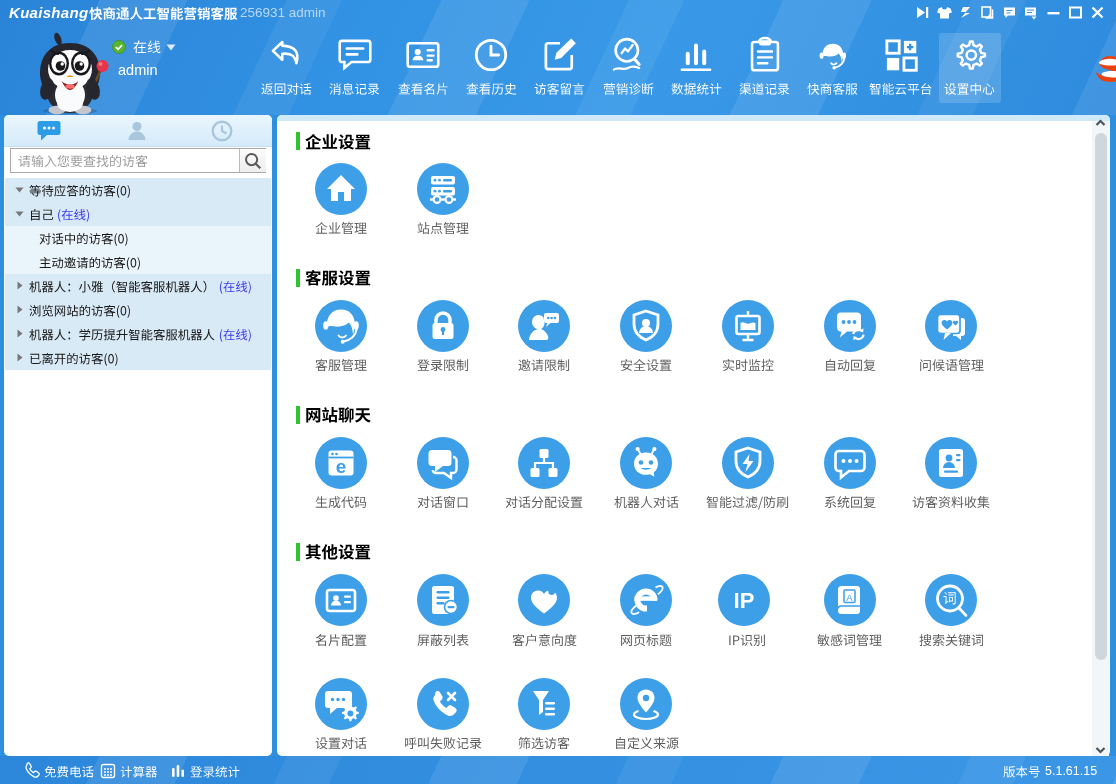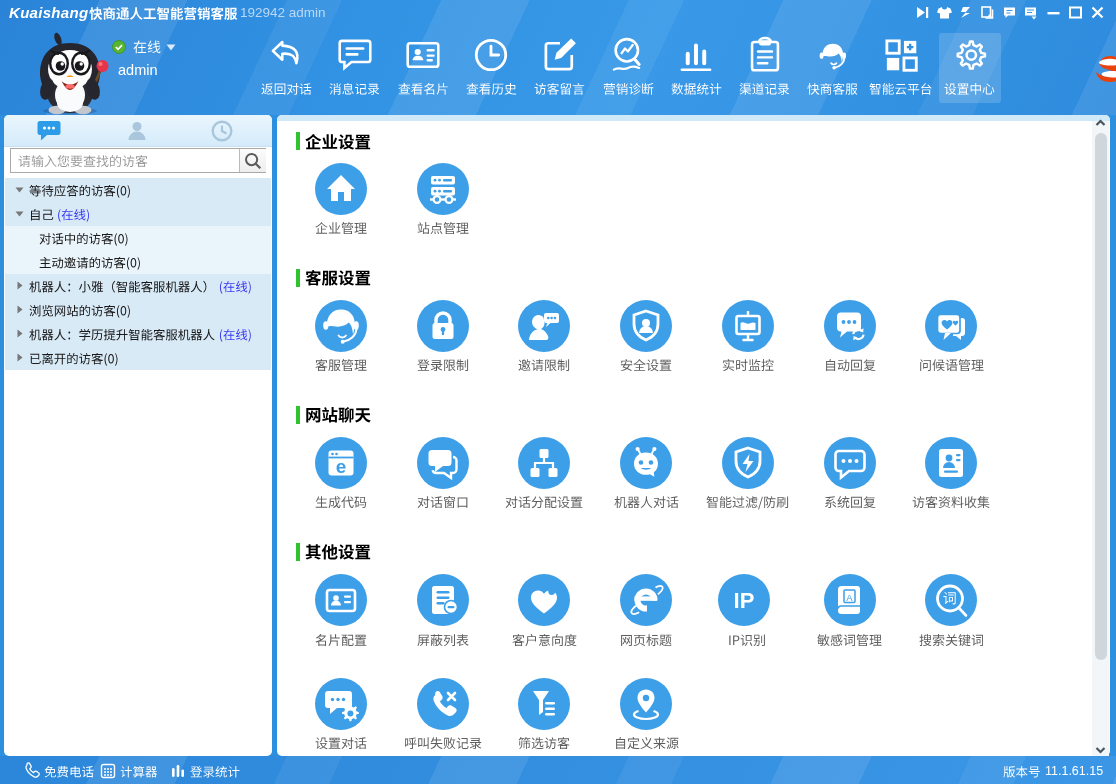--- a/index.html
+++ b/index.html
@@ -15,21 +15,21 @@
 </style></head><body>
 <div class="hdr">
     <div class="stripes"></div>
   </div>
 <div class="a" style="left:9px;top:4px;font-size:15px;font-weight:bold;font-style:italic;color:#fff;letter-spacing:0.3px">Kuaishang</div>
 <div class="a" style="left:89.0px;top:2.7px">
     <svg width="149" height="21" viewBox="0 0 149 21" style="display:block">
       <path fill="#ffffff" d="M2.1 4.2L2.1 16.9L3.7 16.9L3.7 7.7C3.9 8.4 4.2 9.1 4.3 9.6L5.4 9C5.3 8.3 4.8 7.2 4.4 6.4L3.7 6.7L3.7 4.2ZM0.9 6.9C0.8 8 0.6 9.5 0.2 10.4L1.4 10.8C1.8 9.8 2 8.2 2.1 7ZM10.6 10.2L9.2 10.2C9.2 9.8 9.2 9.4 9.2 9L9.2 7.7L10.6 7.7ZM7.6 4.2L7.6 6.2L5.2 6.2L5.2 7.7L7.6 7.7L7.6 9C7.6 9.4 7.6 9.8 7.5 10.2L4.6 10.2L4.6 11.8L7.3 11.8C6.9 13.2 6.1 14.7 4 15.7C4.4 16 4.9 16.6 5.2 16.9C7 15.9 8.1 14.4 8.6 12.9C9.3 14.7 10.4 16.1 12.1 16.9C12.4 16.4 12.9 15.7 13.3 15.4C11.6 14.7 10.5 13.4 9.8 11.8L13 11.8L13 10.2L12.1 10.2L12.1 6.2L9.2 6.2L9.2 4.2ZM24.2 9.8L24.2 11.4C23.6 10.9 22.7 10.3 22 9.8ZM19.2 4.5L19.6 5.5L14.2 5.5L14.2 6.8L17.9 6.8L17 7.1C17.2 7.5 17.5 8.1 17.7 8.5L14.9 8.5L14.9 16.8L16.4 16.8L16.4 9.8L18.8 9.8C18.2 10.3 17.2 10.9 16.5 11.3C16.7 11.6 17 12.4 17.1 12.6L17.6 12.3L17.6 15.8L18.9 15.8L18.9 15.2L22.8 15.2L22.8 12.1C23.1 12.3 23.2 12.5 23.4 12.6L24.2 11.7L24.2 15.4C24.2 15.6 24.1 15.6 23.9 15.6C23.7 15.6 22.9 15.6 22.2 15.6C22.4 15.9 22.6 16.4 22.7 16.8C23.8 16.8 24.5 16.8 25 16.6C25.5 16.4 25.7 16.1 25.7 15.4L25.7 8.5L22.9 8.5C23.1 8.1 23.4 7.6 23.7 7.1L22.3 6.8L26.3 6.8L26.3 5.5L21.5 5.5C21.3 5 21.1 4.5 20.9 4.1ZM18.3 8.5L19.3 8.1C19.2 7.8 18.9 7.3 18.6 6.8L22 6.8C21.8 7.3 21.5 8 21.2 8.5ZM20.8 10.5C21.3 10.9 22 11.4 22.6 11.9L18.2 11.9C18.8 11.4 19.5 10.8 20 10.3L18.9 9.8L21.5 9.8ZM18.9 13L21.5 13L21.5 14.1L18.9 14.1ZM27.6 5.6C28.4 6.3 29.5 7.3 30 8L31.1 6.9C30.6 6.3 29.5 5.3 28.7 4.7ZM30.7 9.4L27.4 9.4L27.4 10.9L29.1 10.9L29.1 14.1C28.6 14.4 27.9 14.8 27.3 15.4L28.3 16.8C28.9 16 29.6 15.2 30 15.2C30.3 15.2 30.7 15.6 31.3 15.9C32.2 16.4 33.3 16.6 35 16.6C36.4 16.6 38.7 16.5 39.7 16.5C39.8 16 40 15.3 40.2 14.9C38.7 15.1 36.5 15.2 35 15.2C33.6 15.2 32.3 15.1 31.5 14.6C31.1 14.4 30.9 14.2 30.7 14.1ZM32 4.6L32 5.8L36.8 5.8C36.5 6.1 36.1 6.4 35.7 6.6C35.1 6.3 34.5 6.1 33.9 5.9L32.9 6.8C33.5 7 34.2 7.3 34.8 7.6L31.9 7.6L31.9 14.6L33.4 14.6L33.4 12.5L34.9 12.5L34.9 14.5L36.4 14.5L36.4 12.5L38 12.5L38 13.1C38 13.3 37.9 13.4 37.8 13.4C37.6 13.4 37.2 13.4 36.7 13.3C36.9 13.7 37.1 14.2 37.2 14.6C38 14.6 38.6 14.6 39 14.4C39.4 14.2 39.5 13.8 39.5 13.2L39.5 7.6L37.7 7.6L37.7 7.6L37 7.2C37.9 6.6 38.8 6 39.5 5.3L38.5 4.5L38.2 4.6ZM38 8.7L38 9.5L36.4 9.5L36.4 8.7ZM33.4 10.6L34.9 10.6L34.9 11.4L33.4 11.4ZM33.4 9.5L33.4 8.7L34.9 8.7L34.9 9.5ZM38 10.6L38 11.4L36.4 11.4L36.4 10.6ZM46.2 4.2C46.1 6.5 46.4 12.6 40.9 15.5C41.4 15.9 41.9 16.4 42.2 16.8C45 15.2 46.5 12.7 47.2 10.3C48 12.7 49.5 15.3 52.5 16.8C52.7 16.3 53.2 15.8 53.7 15.4C49 13.3 48.1 8.2 48 6.4C48 5.5 48 4.8 48 4.2ZM54.6 14.3L54.6 15.9L66.9 15.9L66.9 14.3L61.6 14.3L61.6 7.3L66.2 7.3L66.2 5.6L55.4 5.6L55.4 7.3L59.8 7.3L59.8 14.3ZM76.2 6.6L78.3 6.6L78.3 8.9L76.2 8.9ZM74.7 5.2L74.7 10.3L79.9 10.3L79.9 5.2ZM71.5 14.3L77.1 14.3L77.1 15.1L71.5 15.1ZM71.5 13.2L71.5 12.4L77.1 12.4L77.1 13.2ZM69.9 11.1L69.9 16.9L71.5 16.9L71.5 16.4L77.1 16.4L77.1 16.8L78.7 16.8L78.7 11.1ZM70.7 6.5L70.7 7L70.6 7.3L69.4 7.3C69.6 7.1 69.8 6.8 70 6.5ZM69.4 4.1C69.2 5.1 68.6 6.1 67.9 6.8C68.2 6.9 68.7 7.1 69 7.3L68.1 7.3L68.1 8.6L70.3 8.6C70 9.3 69.3 9.9 67.9 10.5C68.3 10.7 68.7 11.2 68.9 11.6C70.2 11 70.9 10.3 71.4 9.6C72 10 72.8 10.6 73.2 10.9L74.3 9.9C74 9.7 72.6 8.9 72 8.6L74.3 8.6L74.3 7.3L72.2 7.3L72.2 7.1L72.2 6.5L74 6.5L74 5.2L70.6 5.2C70.7 4.9 70.8 4.7 70.9 4.4ZM85.7 10.4L85.7 11.1L83.7 11.1L83.7 10.4ZM82.2 9.1L82.2 16.8L83.7 16.8L83.7 14.3L85.7 14.3L85.7 15.2C85.7 15.4 85.7 15.4 85.5 15.4C85.3 15.4 84.8 15.4 84.3 15.4C84.5 15.8 84.8 16.4 84.8 16.8C85.7 16.8 86.3 16.8 86.7 16.6C87.2 16.3 87.3 15.9 87.3 15.2L87.3 9.1ZM83.7 12.3L85.7 12.3L85.7 13.1L83.7 13.1ZM92.4 5C91.8 5.4 90.9 5.8 90 6.2L90 4.2L88.4 4.2L88.4 8.3C88.4 9.8 88.8 10.3 90.3 10.3C90.7 10.3 91.9 10.3 92.2 10.3C93.4 10.3 93.9 9.8 94.1 8C93.6 7.9 93 7.7 92.6 7.4C92.6 8.6 92.5 8.8 92.1 8.8C91.8 8.8 90.8 8.8 90.6 8.8C90.1 8.8 90 8.8 90 8.3L90 7.5C91.2 7.2 92.4 6.7 93.5 6.2ZM92.5 11.1C91.9 11.5 91 12 90 12.4L90 10.6L88.4 10.6L88.4 14.8C88.4 16.3 88.8 16.8 90.4 16.8C90.7 16.8 91.9 16.8 92.3 16.8C93.6 16.8 94 16.2 94.2 14.3C93.7 14.2 93.1 14 92.8 13.7C92.7 15.1 92.6 15.4 92.1 15.4C91.9 15.4 90.8 15.4 90.6 15.4C90.1 15.4 90 15.3 90 14.8L90 13.7C91.2 13.4 92.6 12.9 93.6 12.3ZM82.2 8.4C82.5 8.3 83.1 8.2 86.3 7.9C86.4 8.2 86.5 8.4 86.5 8.6L88 8C87.8 7.2 87.1 5.9 86.5 5L85.1 5.5C85.3 5.9 85.6 6.3 85.8 6.7L83.8 6.8C84.3 6.2 84.8 5.4 85.2 4.6L83.5 4.2C83.1 5.1 82.5 6.1 82.3 6.4C82.1 6.7 81.9 6.9 81.6 6.9C81.8 7.3 82.1 8.1 82.2 8.4ZM99.2 10.3L103.3 10.3L103.3 11.1L99.2 11.1ZM97.7 9.3L97.7 12.2L104.9 12.2L104.9 9.3ZM95.6 7.5L95.6 10.3L97 10.3L97 8.7L105.5 8.7L105.5 10.3L107.1 10.3L107.1 7.5ZM96.6 12.7L96.6 16.9L98.1 16.9L98.1 16.5L104.4 16.5L104.4 16.9L106.1 16.9L106.1 12.7ZM98.1 15.2L98.1 14.1L104.4 14.1L104.4 15.2ZM102.9 4.2L102.9 5.1L99.5 5.1L99.5 4.2L97.9 4.2L97.9 5.1L95.3 5.1L95.3 6.6L97.9 6.6L97.9 7.2L99.5 7.2L99.5 6.6L102.9 6.6L102.9 7.2L104.5 7.2L104.5 6.6L107.3 6.6L107.3 5.1L104.5 5.1L104.5 4.2ZM113.8 5.2C114.2 6 114.7 7 114.9 7.7L116.2 7C116 6.3 115.5 5.3 115 4.6ZM119.6 4.5C119.3 5.3 118.8 6.4 118.5 7.1L119.7 7.6C120.1 7 120.6 6 121 5.1ZM108.7 10.8L108.7 12.2L110.4 12.2L110.4 14.3C110.4 14.9 110 15.3 109.8 15.5C110 15.8 110.3 16.4 110.4 16.8C110.7 16.6 111.1 16.3 113.6 15.1C113.5 14.7 113.3 14.1 113.3 13.6L111.9 14.3L111.9 12.2L113.6 12.2L113.6 10.8L111.9 10.8L111.9 9.5L113.3 9.5L113.3 8L109.7 8C109.9 7.8 110.1 7.5 110.3 7.2L113.6 7.2L113.6 5.7L111.2 5.7C111.3 5.3 111.5 5 111.6 4.6L110.2 4.2C109.8 5.4 109.1 6.5 108.3 7.3C108.5 7.7 108.9 8.5 109 8.8L109.4 8.4L109.4 9.5L110.4 9.5L110.4 10.8ZM115.4 11.8L119.2 11.8L119.2 12.8L115.4 12.8ZM115.4 10.5L115.4 9.5L119.2 9.5L119.2 10.5ZM116.6 4.2L116.6 8L114 8L114 16.9L115.4 16.9L115.4 14.2L119.2 14.2L119.2 15.1C119.2 15.3 119.1 15.3 118.9 15.3C118.7 15.3 118.1 15.3 117.5 15.3C117.7 15.7 117.9 16.4 117.9 16.8C118.9 16.8 119.5 16.8 120 16.5C120.5 16.3 120.6 15.8 120.6 15.1L120.6 8L119.2 8L118.1 8L118.1 4.2ZM126.7 8.8L129.8 8.8C129.4 9.3 128.8 9.7 128.3 10C127.6 9.7 127.1 9.3 126.7 8.9ZM127 4.4L127.5 5.3L122.4 5.3L122.4 8.3L124 8.3L124 6.8L126.6 6.8C125.9 7.8 124.6 8.8 122.8 9.5C123.1 9.7 123.6 10.3 123.8 10.7C124.4 10.4 125 10.1 125.5 9.8C125.8 10.2 126.3 10.5 126.7 10.8C125.2 11.4 123.5 11.9 121.9 12.1C122.1 12.5 122.5 13.1 122.6 13.5C123.2 13.4 123.8 13.3 124.4 13.1L124.4 16.9L126 16.9L126 16.5L130.5 16.5L130.5 16.8L132.2 16.8L132.2 13.1C132.7 13.1 133.2 13.2 133.6 13.3C133.9 12.8 134.3 12.1 134.7 11.7C132.9 11.6 131.3 11.2 129.9 10.7C130.9 10 131.7 9.2 132.3 8.2L131.2 7.6L130.9 7.6L127.9 7.6L128.3 7.1L126.8 6.8L132.4 6.8L132.4 8.3L134.1 8.3L134.1 5.3L129.3 5.3C129.1 4.9 128.9 4.4 128.7 4ZM128.2 11.7C129 12.1 129.7 12.4 130.5 12.6L126.1 12.6C126.8 12.4 127.6 12.1 128.2 11.7ZM126 15.1L126 14L130.5 14L130.5 15.1ZM136.2 4.7L136.2 9.6C136.2 11.6 136.2 14.3 135.3 16.1C135.7 16.3 136.3 16.7 136.6 16.9C137.2 15.7 137.5 14 137.6 12.4L139 12.4L139 15.1C139 15.3 138.9 15.3 138.8 15.3C138.6 15.3 138.1 15.3 137.6 15.3C137.8 15.7 138 16.5 138.1 16.9C138.9 16.9 139.5 16.8 140 16.6C140.4 16.3 140.5 15.8 140.5 15.1L140.5 4.7ZM137.7 6.2L139 6.2L139 7.7L137.7 7.7ZM137.7 9.2L139 9.2L139 10.9L137.7 10.9L137.7 9.6ZM146.2 10.9C145.9 11.6 145.7 12.3 145.3 12.9C144.9 12.3 144.5 11.6 144.2 10.9ZM141.3 4.7L141.3 16.9L142.8 16.9L142.8 15.8C143.1 16.1 143.4 16.5 143.6 16.8C144.2 16.5 144.8 16 145.4 15.4C145.9 16 146.6 16.5 147.3 16.9C147.5 16.5 148 15.9 148.3 15.6C147.5 15.3 146.9 14.8 146.3 14.2C147 13 147.6 11.5 147.9 9.6L146.9 9.3L146.7 9.4L142.8 9.4L142.8 6.2L145.9 6.2L145.9 7.3C145.9 7.4 145.9 7.5 145.7 7.5C145.4 7.5 144.6 7.5 144 7.5C144.2 7.8 144.4 8.4 144.4 8.8C145.5 8.8 146.2 8.8 146.8 8.6C147.3 8.4 147.5 8 147.5 7.3L147.5 4.7ZM142.9 10.9C143.3 12.1 143.8 13.2 144.4 14.2C144 14.8 143.4 15.3 142.8 15.6L142.8 10.9Z"></path>
     </svg>
   </div>
-<div class="a" style="left:240px;top:5px;font-size:13.5px;color:#b9d8f5">192942 admin</div>
+<div class="a" style="left:240px;top:5px;font-size:13.5px;color:#b9d8f5">256931 admin</div>
 <div class="a" style="left:914.5px;top:5px">
     <svg width="15" height="15" viewBox="0 0 15 15" style="display:block">
       <path d="M2 2 l8 5.5 -8 5.5 z" fill="#fff"></path>
       <rect x="11" y="2" width="2.2" height="11" fill="#fff"></rect>
     </svg>
   </div>
 <div class="a" style="left:936.5px;top:5px">
     <svg width="15" height="15" viewBox="0 0 15 15" style="display:block">
       <path d="M5 2 a2.5 2.5 0 0 0 5 0 l3.5 1.5 1.5 4 -3 1 0 5 -9 0 0 -5 -3 -1 1.5 -4 z" fill="#fff"></path>
     </svg>
@@ -902,19 +902,19 @@
 <div class="a" style="left:190.0px;top:761.5px">
     <svg width="50" height="19" viewBox="0 0 50 19" style="display:block">
       <path fill="#ffffff" d="M3.5 10.1L8.8 10.1L8.8 11.7L3.5 11.7ZM2.6 9.3L2.6 12.4L9.8 12.4L9.8 9.3ZM11 5.6C10.6 6 9.9 6.6 9.2 7.1C8.9 6.8 8.7 6.5 8.4 6.2C9 5.7 9.7 5.2 10.3 4.6L9.6 4.1C9.2 4.5 8.5 5.1 8 5.6C7.6 5.1 7.3 4.6 7.1 4L6.3 4.3C6.8 5.5 7.5 6.6 8.4 7.5L4.2 7.5C4.9 6.7 5.5 5.8 5.9 4.8L5.3 4.4L5.1 4.5L1.3 4.5L1.3 5.3L4.7 5.3C4.4 5.9 3.9 6.5 3.4 7C3 6.6 2.4 6.1 1.8 5.8L1.3 6.3C1.8 6.6 2.5 7.1 2.9 7.6C2.1 8.3 1.2 8.9 0.3 9.2C0.5 9.4 0.8 9.7 0.9 9.9C2 9.4 3.1 8.7 4 7.7L4 8.3L8.5 8.3L8.5 7.7C9.4 8.6 10.4 9.3 11.5 9.8C11.7 9.6 11.9 9.2 12.2 9C11.3 8.7 10.5 8.2 9.8 7.6C10.4 7.2 11.1 6.6 11.7 6.1ZM8.1 12.5C7.9 13.1 7.6 13.8 7.2 14.4L4.3 14.4L5.1 14.1C5 13.7 4.7 13 4.3 12.6L3.5 12.8C3.8 13.3 4.1 14 4.2 14.4L0.8 14.4L0.8 15.2L11.8 15.2L11.8 14.4L8.2 14.4C8.5 13.9 8.8 13.3 9.1 12.8ZM14.2 10.5C15 11 16 11.7 16.4 12.2L17.1 11.5C16.6 11.1 15.6 10.4 14.8 10ZM14.2 4.7L14.2 5.6L21.8 5.6L21.7 6.7L14.6 6.7L14.6 7.6L21.6 7.6L21.6 8.7L13.3 8.7L13.3 9.6L18.3 9.6L18.3 11.8C16.4 12.6 14.6 13.4 13.3 13.8L13.8 14.7C15.1 14.1 16.7 13.4 18.3 12.8L18.3 14.5C18.3 14.7 18.2 14.7 18 14.7C17.8 14.7 17.1 14.7 16.4 14.7C16.5 14.9 16.6 15.3 16.7 15.5C17.7 15.5 18.3 15.5 18.7 15.4C19.1 15.2 19.2 15 19.2 14.5L19.2 11.6C20.3 13.2 21.9 14.4 23.8 15C23.9 14.8 24.2 14.4 24.4 14.2C23.1 13.8 21.9 13.2 20.9 12.3C21.7 11.8 22.7 11.1 23.4 10.5L22.6 9.9C22.1 10.4 21.1 11.2 20.4 11.7C19.9 11.2 19.5 10.6 19.2 9.9L19.2 9.6L24.2 9.6L24.2 8.7L22.6 8.7C22.7 7.4 22.8 5.9 22.8 4.7L22 4.6L21.9 4.7ZM33.7 10.1L33.7 14.1C33.7 15 33.9 15.2 34.8 15.2C35 15.2 35.7 15.2 35.9 15.2C36.7 15.2 36.9 14.8 37 13.1C36.7 13 36.4 12.9 36.2 12.7C36.1 14.2 36.1 14.4 35.8 14.4C35.7 14.4 35.1 14.4 35 14.4C34.7 14.4 34.6 14.4 34.6 14.1L34.6 10.1ZM31.4 10.1C31.3 12.6 31 13.9 29 14.7C29.2 14.9 29.4 15.2 29.6 15.5C31.8 14.5 32.2 12.9 32.3 10.1ZM25.5 13.8L25.7 14.8C26.9 14.4 28.3 13.9 29.7 13.5L29.6 12.7C28.1 13.1 26.5 13.6 25.5 13.8ZM32.4 4.2C32.7 4.7 33 5.4 33.1 5.8L30.1 5.8L30.1 6.7L32.3 6.7C31.8 7.4 30.9 8.6 30.6 8.9C30.4 9.1 30.1 9.2 29.8 9.2C29.9 9.4 30.1 9.9 30.1 10.1C30.5 10 31 9.9 35.6 9.5C35.8 9.8 36 10.2 36.1 10.4L36.9 10C36.5 9.3 35.7 8.1 35 7.2L34.3 7.6C34.5 7.9 34.8 8.4 35.1 8.8L31.6 9.1C32.2 8.4 32.9 7.4 33.5 6.7L36.9 6.7L36.9 5.8L33.2 5.8L34 5.6C33.9 5.2 33.6 4.5 33.3 4ZM25.8 9.2C25.9 9.1 26.2 9.1 27.7 8.8C27.2 9.6 26.7 10.2 26.5 10.5C26.1 10.9 25.8 11.3 25.5 11.3C25.6 11.6 25.8 12 25.8 12.2C26.1 12.1 26.5 11.9 29.6 11.2C29.6 11.1 29.6 10.7 29.6 10.4L27.2 10.9C28.2 9.8 29.1 8.4 29.9 7.1L29.1 6.6C28.8 7.1 28.6 7.5 28.3 8L26.8 8.1C27.5 7.1 28.3 5.7 28.9 4.4L27.9 3.9C27.4 5.5 26.4 7.1 26.1 7.5C25.9 7.9 25.6 8.2 25.4 8.2C25.5 8.5 25.7 9 25.8 9.2ZM39.2 4.8C39.9 5.4 40.8 6.2 41.2 6.8L41.8 6.1C41.4 5.6 40.5 4.8 39.8 4.2ZM38.1 7.9L38.1 8.8L40.1 8.8L40.1 13.3C40.1 13.9 39.7 14.2 39.4 14.4C39.6 14.6 39.9 15 40 15.3C40.1 15 40.5 14.7 42.9 13.1C42.8 12.9 42.6 12.5 42.5 12.2L41 13.3L41 7.9ZM45.3 4L45.3 8.1L42.1 8.1L42.1 9.1L45.3 9.1L45.3 15.5L46.3 15.5L46.3 9.1L49.5 9.1L49.5 8.1L46.3 8.1L46.3 4Z"></path>
     </svg>
   </div>
 <div class="a" style="left:1003.0px;top:761.5px">
     <svg width="38" height="19" viewBox="0 0 38 19" style="display:block">
       <path fill="#ffffff" d="M1.3 4.2L1.3 9.2C1.3 11.1 1.2 13.4 0.4 15C0.6 15.1 0.9 15.4 1.1 15.5C1.8 14.2 2.1 12.6 2.1 11L3.9 11L3.9 15.5L4.7 15.5L4.7 10.1L2.2 10.1L2.2 9.2L2.2 8.3L5.5 8.3L5.5 7.5L4.4 7.5L4.4 4L3.5 4L3.5 7.5L2.2 7.5L2.2 4.2ZM10.7 8.5C10.4 9.9 9.9 11.2 9.3 12.2C8.7 11.1 8.2 9.9 8 8.5ZM6 4.8L6 9.2C6 11 5.9 13.4 5 15C5.2 15.2 5.6 15.4 5.7 15.6C6.8 13.8 6.9 11.3 6.9 9.2L6.9 8.5L7.2 8.5C7.5 10.2 8 11.7 8.8 12.9C8.1 13.7 7.3 14.4 6.4 14.8C6.6 14.9 6.9 15.3 7 15.5C7.8 15.1 8.6 14.5 9.3 13.7C9.9 14.5 10.6 15.1 11.4 15.5C11.5 15.3 11.8 14.9 12 14.8C11.2 14.4 10.4 13.8 9.8 13C10.7 11.7 11.4 9.9 11.7 7.8L11.1 7.6L10.9 7.6L6.9 7.6L6.9 5.6C8.7 5.5 10.5 5.2 11.9 4.9L11.3 4.1C10 4.4 7.9 4.7 6 4.8ZM18.2 4L18.2 6.6L13.3 6.6L13.3 7.6L17.1 7.6C16.2 9.7 14.6 11.7 13 12.8C13.2 12.9 13.5 13.3 13.7 13.5C15.5 12.3 17.1 10 18.1 7.6L18.2 7.6L18.2 12.2L15.3 12.2L15.3 13.2L18.2 13.2L18.2 15.5L19.2 15.5L19.2 13.2L22.1 13.2L22.1 12.2L19.2 12.2L19.2 7.6L19.4 7.6C20.4 10 22 12.3 23.8 13.5C24 13.2 24.3 12.9 24.6 12.7C22.8 11.7 21.2 9.7 20.4 7.6L24.2 7.6L24.2 6.6L19.2 6.6L19.2 4ZM28.2 5.3L34.2 5.3L34.2 7L28.2 7ZM27.3 4.5L27.3 7.9L35.2 7.9L35.2 4.5ZM25.8 9L25.8 9.9L28.4 9.9C28.1 10.6 27.8 11.5 27.5 12.1L34.1 12.1C33.9 13.6 33.6 14.3 33.3 14.5C33.1 14.6 33 14.6 32.7 14.6C32.3 14.6 31.4 14.6 30.6 14.5C30.7 14.8 30.9 15.2 30.9 15.4C31.7 15.5 32.6 15.5 33 15.5C33.5 15.4 33.8 15.4 34.1 15.1C34.5 14.7 34.9 13.8 35.1 11.7C35.2 11.6 35.2 11.3 35.2 11.3L28.9 11.3L29.4 9.9L36.7 9.9L36.7 9Z"></path>
     </svg>
   </div>
-<div class="a" style="left:1045px;top:764px;font-size:12.5px;color:#fff">11.1.61.15</div>
+<div class="a" style="left:1045px;top:764px;font-size:12.5px;color:#fff">5.1.61.15</div>
 <div class="a" style="left:1096px;top:56px;width:20px;height:26px;overflow:hidden">
     <svg width="30" height="26" viewBox="0 0 30 26" style="display:block">
 <path d="M14 0 C24 0 30 5 30 13 C30 21 24 26 14 26 C6 26 1 22 0 16 C4 20 10 21 16 20 C20 19 20 16 16 15 L10 13 C4 11.5 2 8 5 4 C7 1.5 10 0 14 0 Z" fill="#e8430f"></path>
 <path d="M3 6 C8 2 16 2 22 4 C24 4.7 25 6 24 7.5 C22 10 14 10 8 9 C4.5 8.4 2.5 7.5 3 6 Z" fill="#fff"></path>
 <path d="M6 17 C11 14.5 19 14.5 25 16 C27 16.6 27.5 18 26 19.5 C23 22 15 22 9 20.5 C6 19.8 5 18.3 6 17 Z" fill="#fff"></path>
 </svg>
   </div>
 </body></html>

